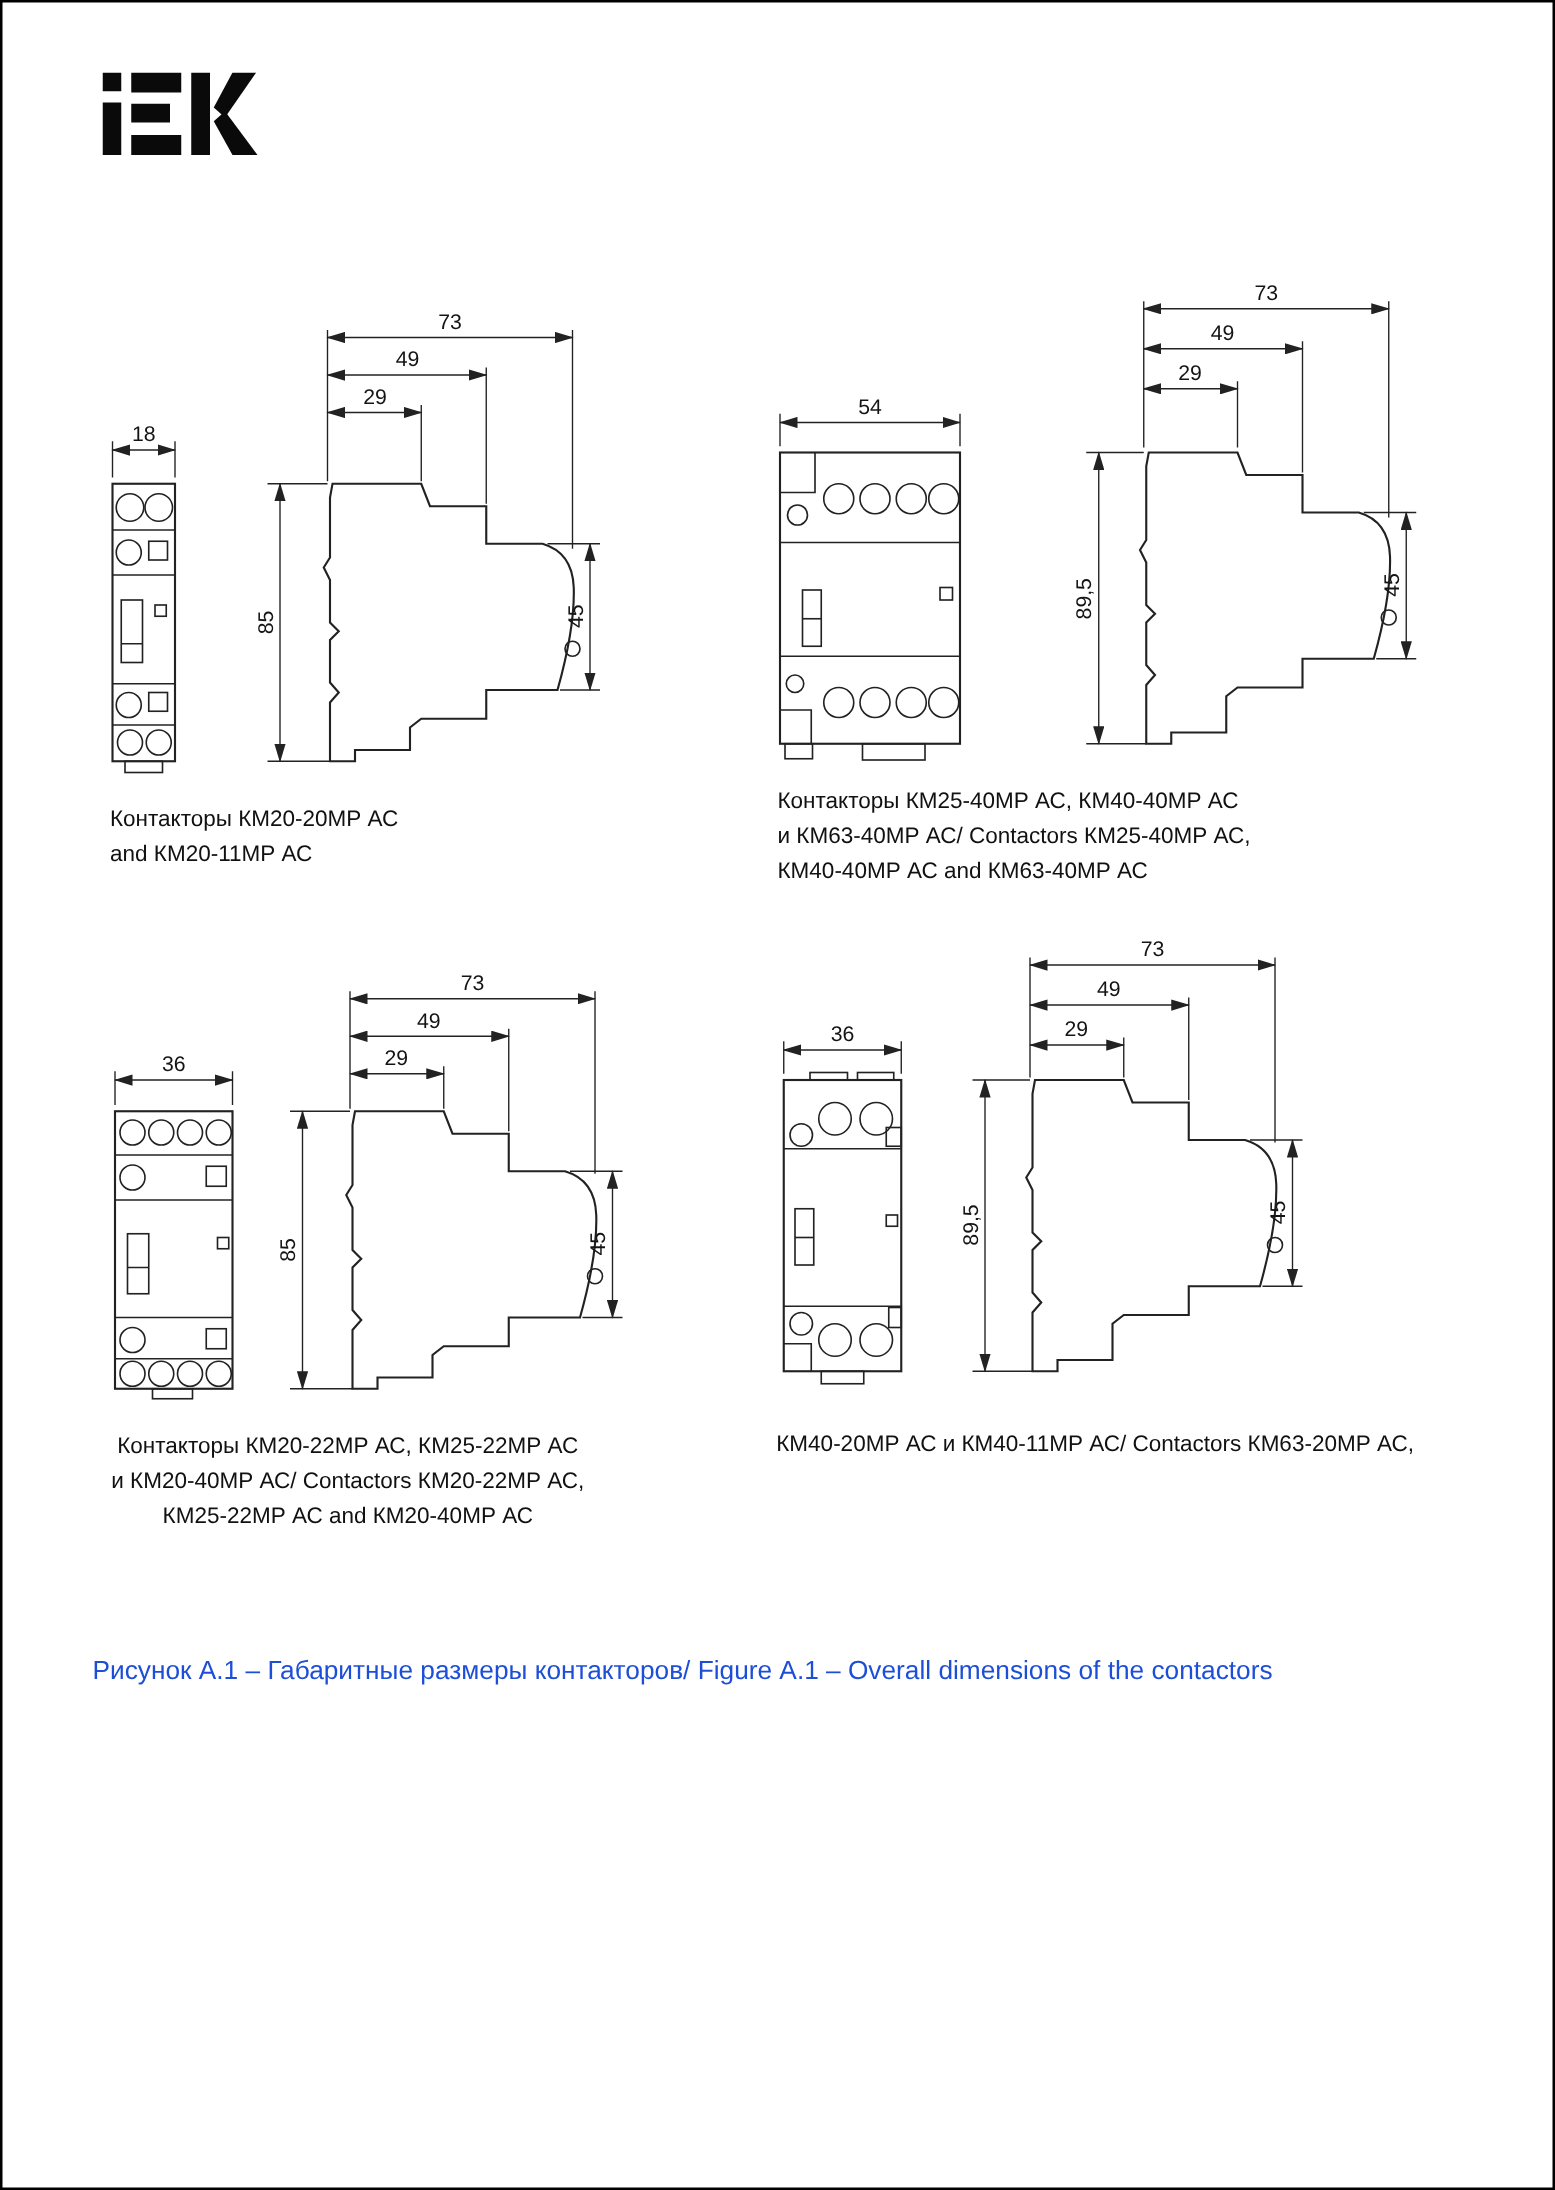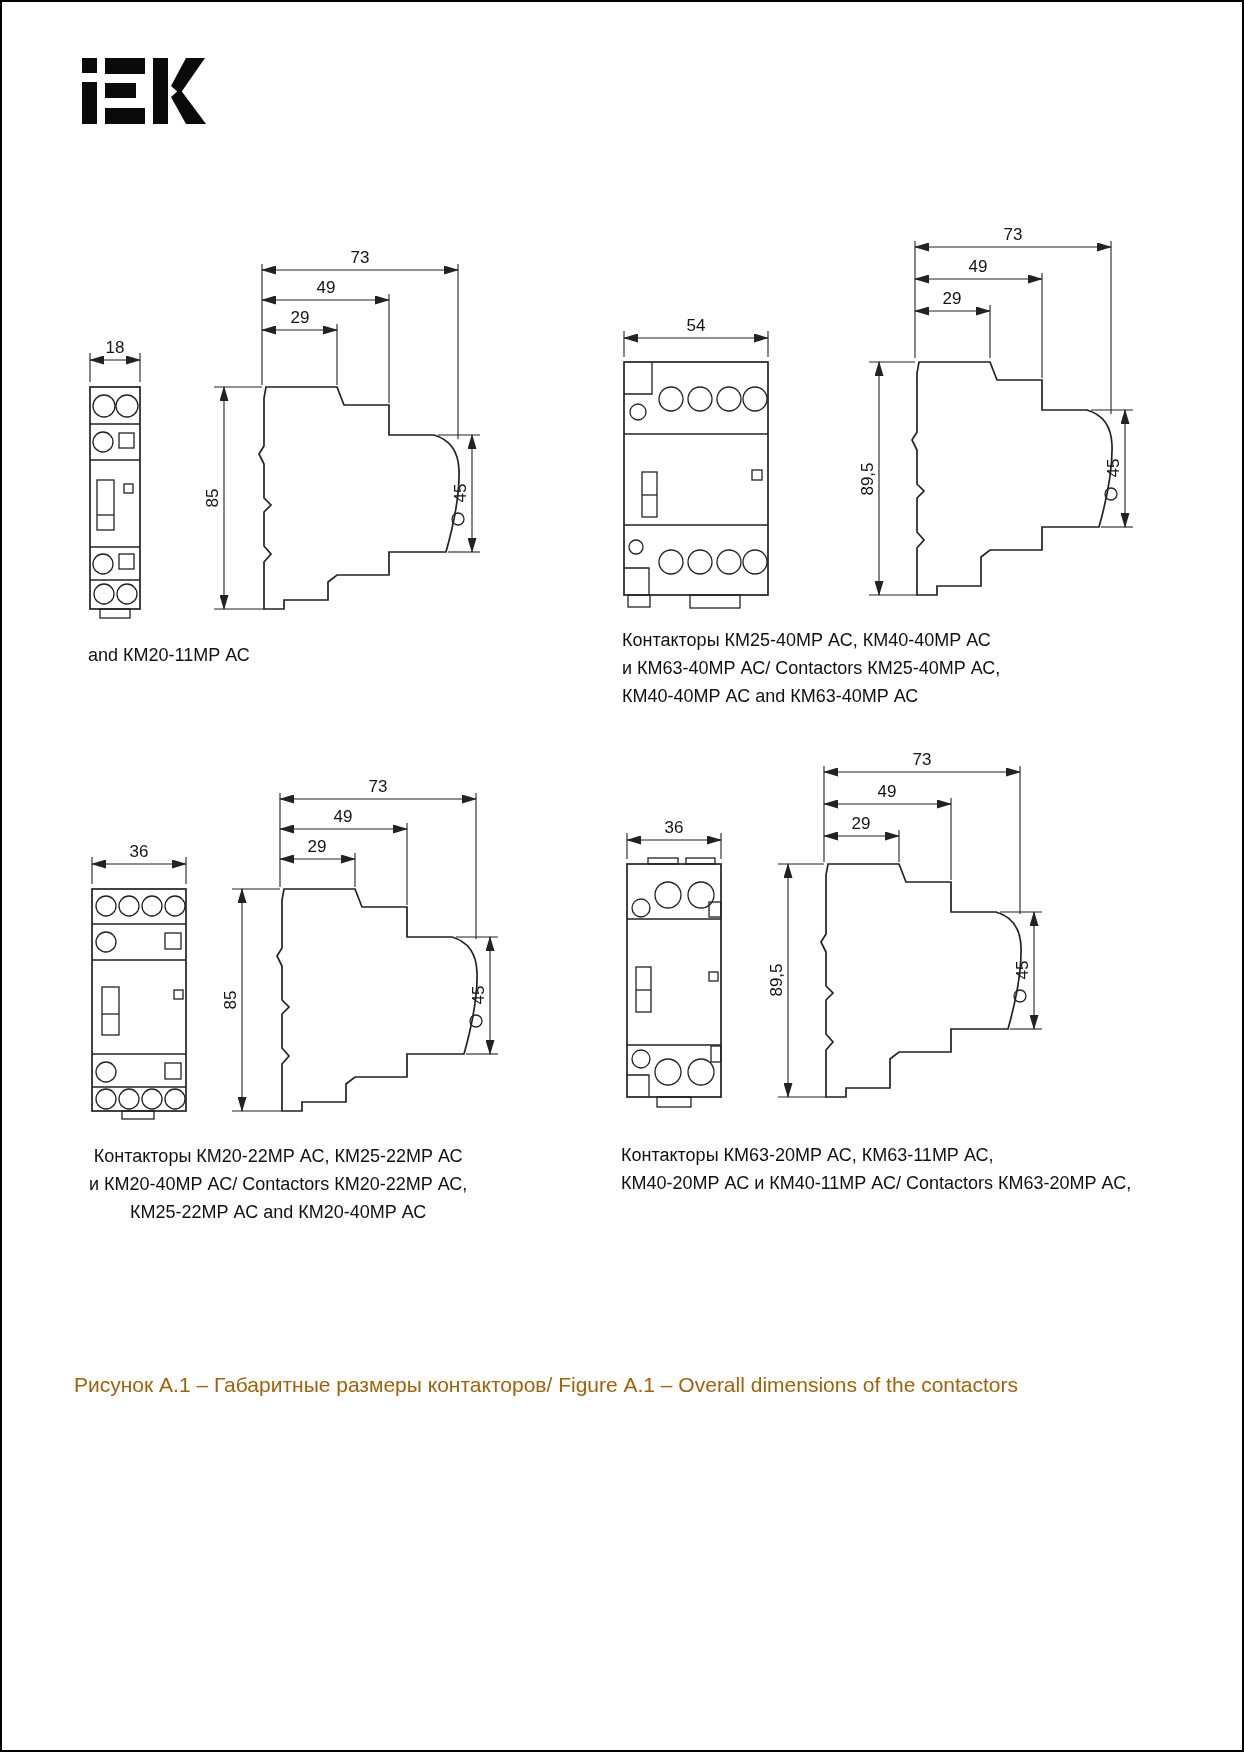--- a/index.html
+++ b/index.html
@@ -9,21 +9,21 @@
     font-family:"Liberation Sans", sans-serif; overflow:hidden;
   }
   .logo { position:absolute; left:80px; top:56px; }
   .drawings { position:absolute; left:0; top:0; }
   .ol { fill:none; stroke:#222; stroke-width:1.7; stroke-linejoin:miter; }
   .il { fill:none; stroke:#222; stroke-width:1.3; }
   .dl { fill:none; stroke:#222; stroke-width:1.1; }
   .xl { fill:none; stroke:#222; stroke-width:1.1; }
   .dt { font:17px "Liberation Sans", sans-serif; fill:#141414; text-anchor:middle; }
   .cap { position:absolute; font:400 18px/28px "Liberation Sans", sans-serif; color:#111; }
-  .figcap { position:absolute; left:72px; top:1323px; font:400 21px "Liberation Sans", sans-serif; color:#a16207;margin-top:48px; }
+  .figcap { position:absolute; left:72px; top:1323px; font:400 21px "Liberation Sans", sans-serif; color:#1d4ed8; }
 </style>
 </head>
 <body>
 
 <div class="page">
 
   <div class="logo">
     <svg width="125" height="66" viewBox="0 0 125 66">
       <g fill="#0a0a0a">
         <rect x="0" y="0" width="15" height="15"></rect>
@@ -271,35 +271,35 @@
 
         <line class="xl" x1="998" y1="910" x2="1040" y2="910"></line>
           <line class="xl" x1="1008" y1="1027" x2="1040" y2="1027"></line>
         <line class="dl" x1="1032" y1="910" x2="1032" y2="1027" marker-start="url(#aS)" marker-end="url(#aE)"></line>
         <text class="dt" x="1026" y="968" transform="rotate(-90 1026 968)">45</text>
       </g>
     </g>
   </svg>
 
   <div class="cap" style="left:86px; top:639px;">
+    <div>Контакторы КМ20-20МР АС</div>
     <div>and КМ20-11МР АС</div>
   </div>
 
   <div class="cap" style="left:620px; top:624px;">
     <div>Контакторы КМ25-40МР АС, КМ40-40МР АС</div>
     <div>и КМ63-40МР АС/ Contactors КМ25-40МР АС,</div>
     <div>КМ40-40МР АС and КМ63-40МР АС</div>
   </div>
 
   <div class="cap" style="left:87px; top:1140px;text-align:center;">
     <div>Контакторы КМ20-22МР АС, КМ25-22МР АС</div>
     <div>и КМ20-40МР АС/ Contactors КМ20-22МР АС,</div>
     <div>КМ25-22МР АС and КМ20-40МР АС</div>
   </div>
 
   <div class="cap" style="left:619px; top:1139px;">
-    <div>Контакторы КМ63-20МР АС, КМ63-11МР АС,</div>
     <div>КМ40-20МР АС и КМ40-11МР АС/ Contactors КМ63-20МР АС,</div>
   </div>
 
   <div class="figcap">Рисунок А.1 – Габаритные размеры контакторов/  Figure А.1 – Overall dimensions of the contactors</div>
 
 </div>
 
 </body></html>

